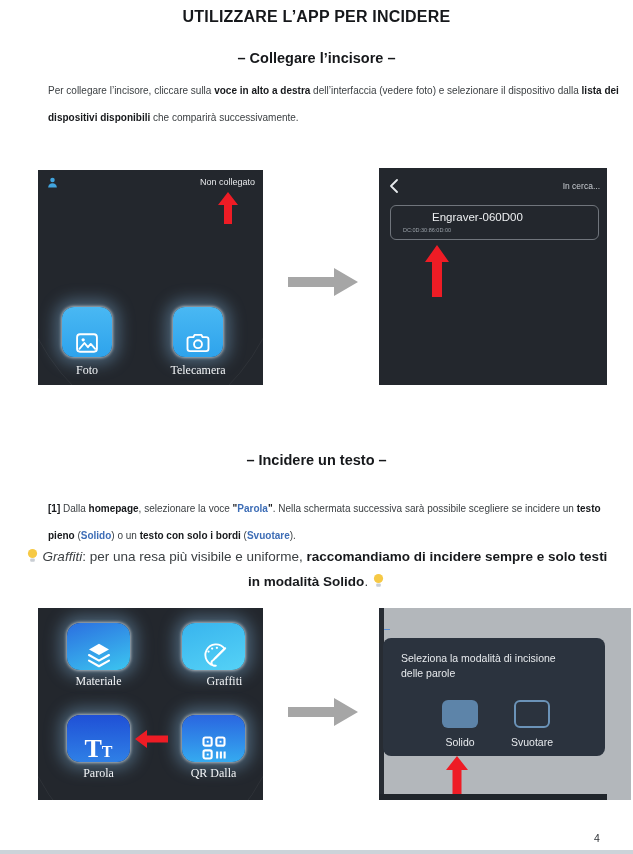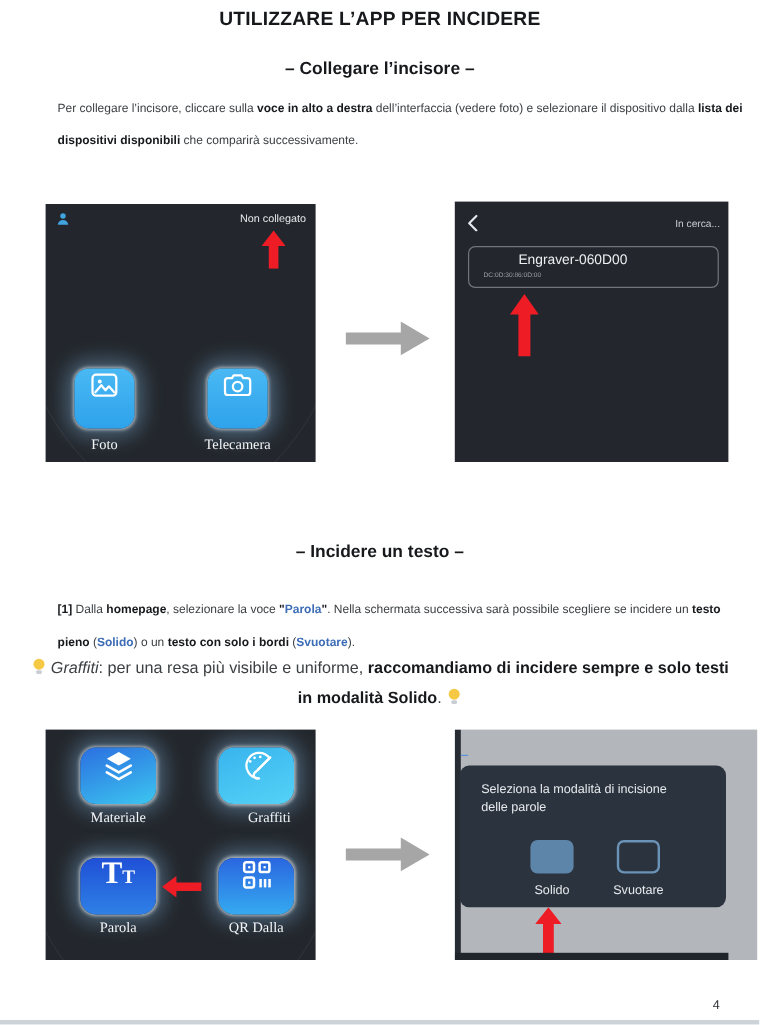--- a/index.html
+++ b/index.html
@@ -49,21 +49,21 @@
   .curve1 { width:420px; height:420px; top:-140px; left:-170px; }
   .curve2 { width:420px; height:420px; top:-140px; right:-170px; }
 
   
   .s1 { left:38px; top:170px; width:225px; height:215px; }
   .s1 .user-ic { left:8px; top:6px; }
   .s1 .status { right:8px; top:7px; font-size:9px; color:#e7e9eb;padding-left:12px; }
   .s1 .arrow-up1 { left:180px; top:22px; }
   .tile {
     position:absolute; border-radius:12px;
-    display:flex; align-items:flex-start; justify-content:center;
+    display:flex; align-items:flex-end; justify-content:center;
     box-shadow:0 0 3px 1px rgba(255,255,255,.55), 0 0 16px 7px rgba(150,210,255,.35);
   }
   .tile-cyan { background:linear-gradient(180deg,#49b8f3,#2ea3ec); }
   .s1 .t-foto  { left:24px;  top:137px; width:50px; height:50px; }
   .s1 .t-cam   { left:135px; top:137px; width:50px; height:50px; }
   .tile-label { position:absolute; text-align:center; font-size:12px; color:#f3f5f7;font-family:Liberation Serif, serif; }
   .s1 .l-foto { left:4px;  top:193px; width:90px; }
   .s1 .l-cam  { left:115px; top:193px; width:90px; }
 
   

